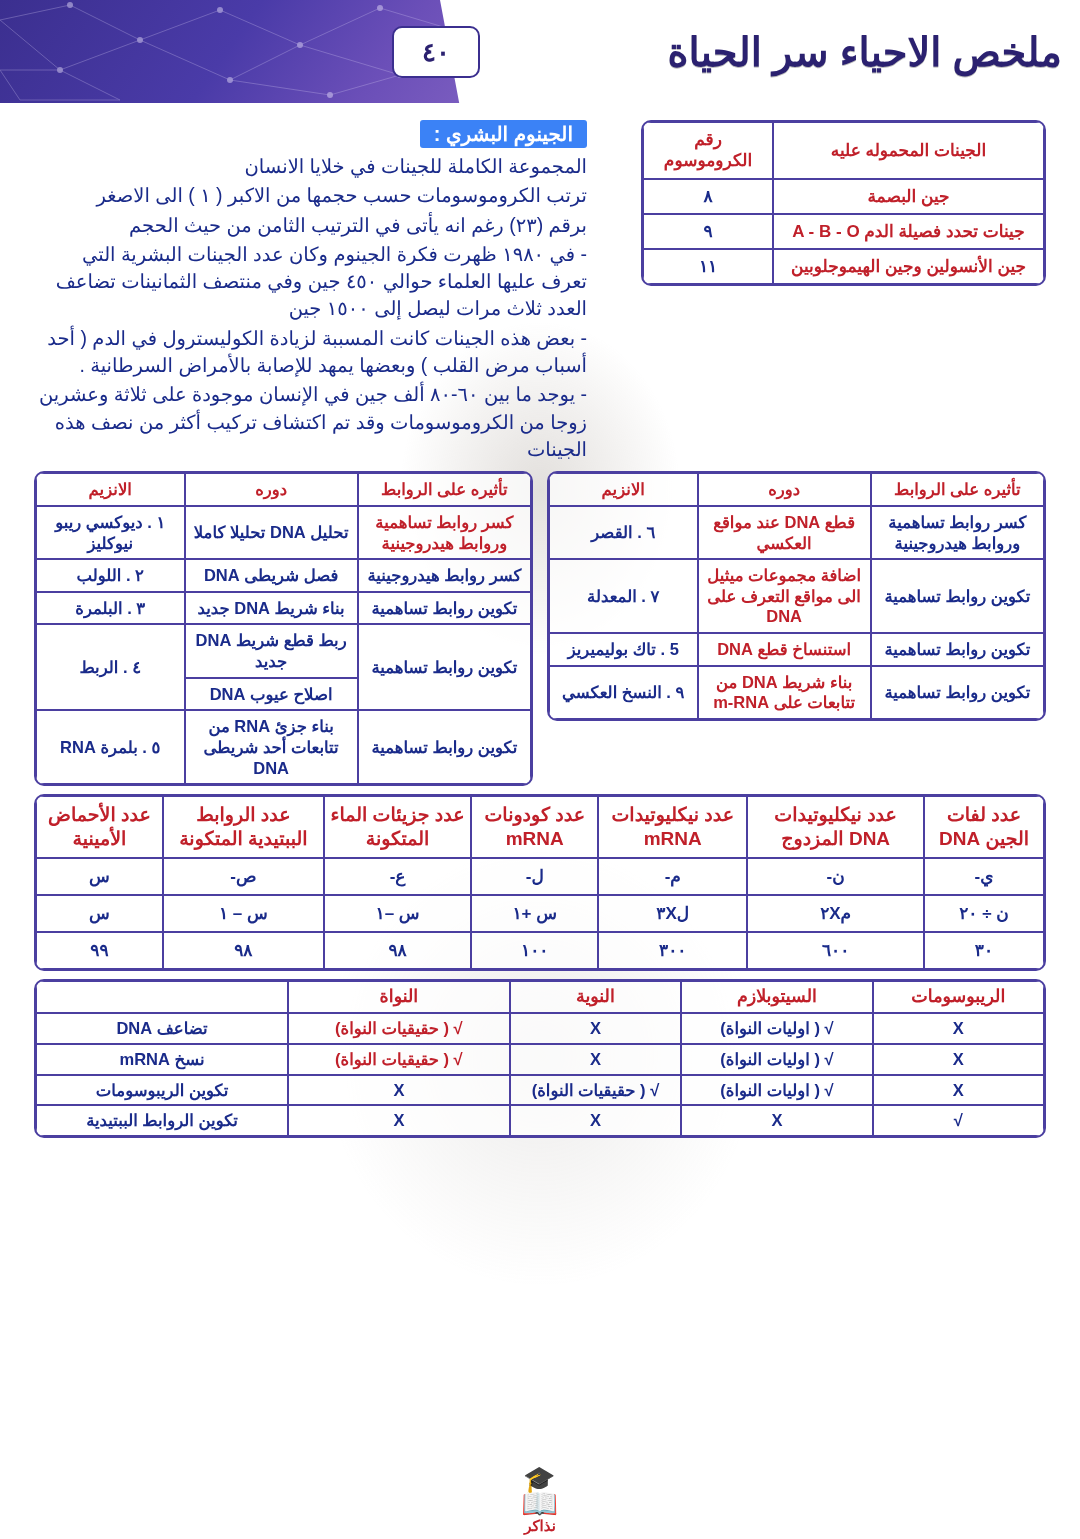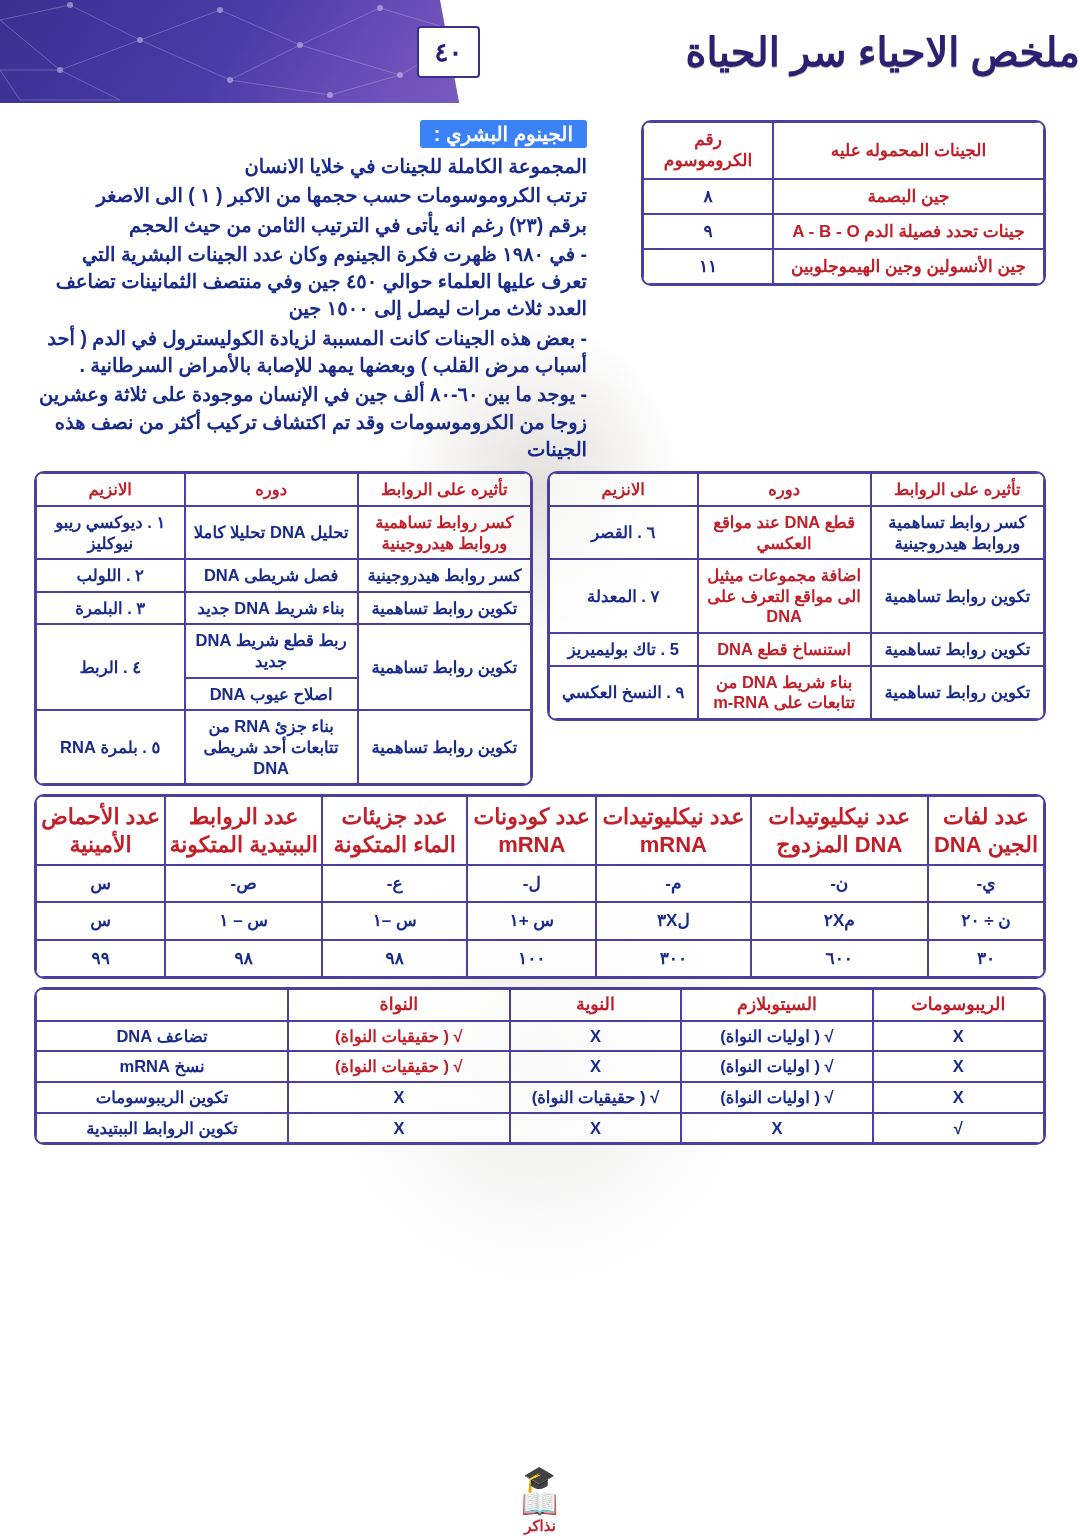--- a/index.html
+++ b/index.html
@@ -40,31 +40,32 @@
     background:
       linear-gradient(125deg, #3b2f8f 0%, #4a3ba8 38%, #6b4fb8 62%, #8f6fc9 100%);
     overflow:hidden;
   }
   .header-left-art svg { position:absolute; inset:0; width:100%; height:100%; opacity:.55; }
   .header-title-wrap {
     position:absolute; right:0; top:0;
     height:103px; width:640px;
     background:#ffffff;
     display:flex; align-items:center; justify-content:flex-start;
+    padding-right:18px;
     clip-path: polygon(100% 0, 100% 100%, 3% 100%, 0 0);
   }
   .header-title {
     font-size:40px; font-weight:bold; color:#2b2170;
     letter-spacing:0px; white-space:nowrap;
     text-shadow:0 1px 0 #bbb;
   }
   .page-number-badge {
     position:absolute; right:600px; top:26px;
-    width:63px; height:52px;
-    border:2px solid #3b2f8f; border-radius:4px;
+    width:88px; height:52px;
+    border:2px solid #3b2f8f; border-radius:10px;
     background:#fff; color:#2b2170;
     display:flex; align-items:center; justify-content:center;
     font-size:26px; font-weight:bold;
   }
 
   
   .intro-row {
     display:flex; gap:14px;
     padding:8px 34px 0 34px;
     align-items:flex-start;
@@ -74,21 +75,21 @@
     text-align:right;
   }
   .intro-label {
     display:inline-block;
     background:#3b82f6; color:#fff;
     font-size:20px; font-weight:bold;
     padding:2px 14px; border-radius:3px;
     margin-bottom:5px;
   }
   .intro-p {
-    color:#1a2b8a; font-weight:bold; font-size:19.5px;
+    color:#1a2b8a; font-weight:normal; font-size:19.5px;
     line-height:1.40; margin:0 0 2px 0;
   }
   .intro-p.dash { color:#1a2b8a; }
 
   
   table {
     border-collapse:separate;
     border-spacing:0;
     width:100%;
     background:rgba(255,255,255,0.72);
@@ -113,21 +114,21 @@
   .chrom-wrap td, .chrom-wrap th { font-size:17px; padding:6px 6px; }
   .chrom-wrap th { color:#c0202a; }
 
   
   .enz-row { display:flex; gap:14px; padding:6px 34px 0 34px; }
   .enz-col { flex:1 1 50%; }
   .enz-col table td, .enz-col table th { font-size:16.5px; padding:5px 4px; }
 
   
   .nums-wrap { padding:8px 34px 0 34px; }
-  .nums-wrap th { font-size:22px; color:#c0202a; padding:6px 3px;text-align:center; }
+  .nums-wrap th { font-size:19px; color:#c0202a; padding:6px 3px;text-align:center; }
   .nums-wrap td { font-size:17px; padding:7px 3px; color:#1a2b8a; }
 
   
   .loc-wrap { padding:8px 34px 14px 34px; }
   .loc-wrap th { font-size:17.5px; color:#c0202a; }
   .loc-wrap td { font-size:16.5px; }
   .loc-wrap td.item { color:#1a2b8a; }
   .mark { font-size:18px; }
 
   .footer-logo {

